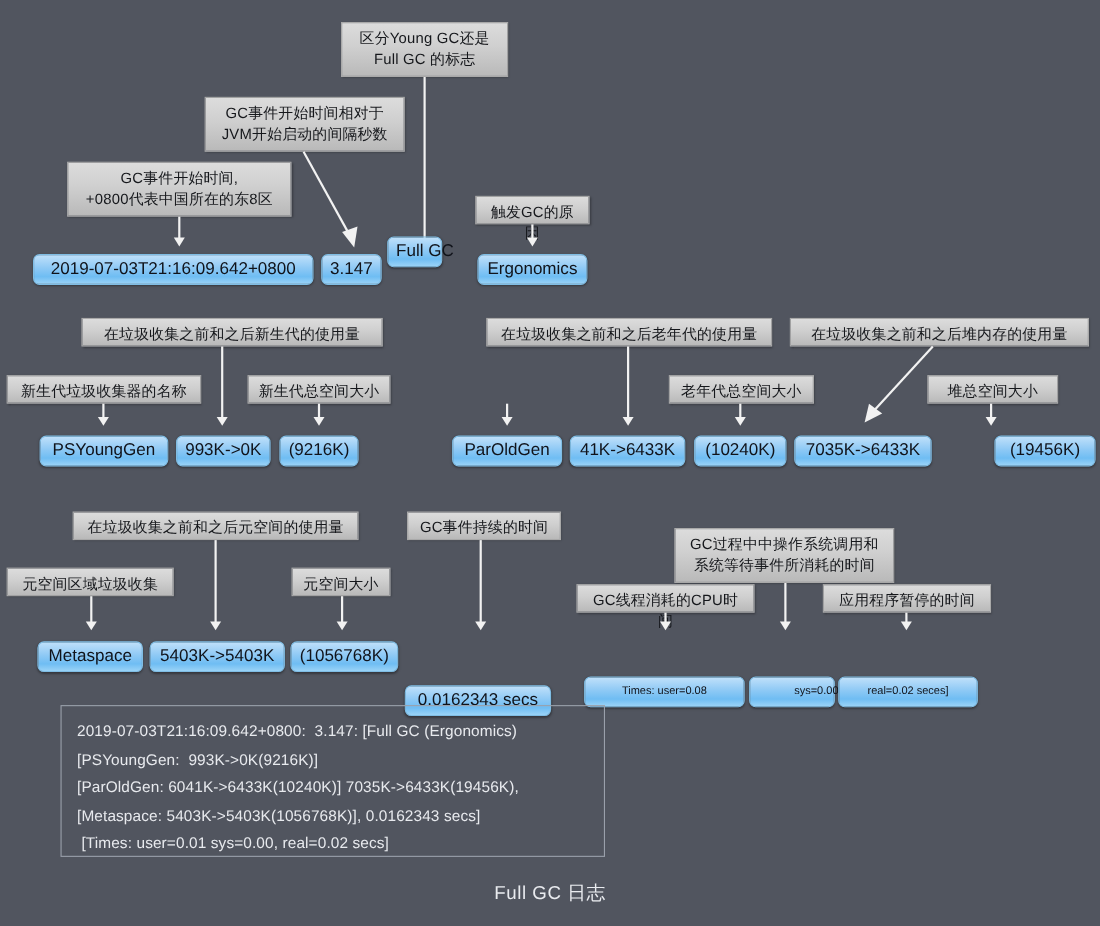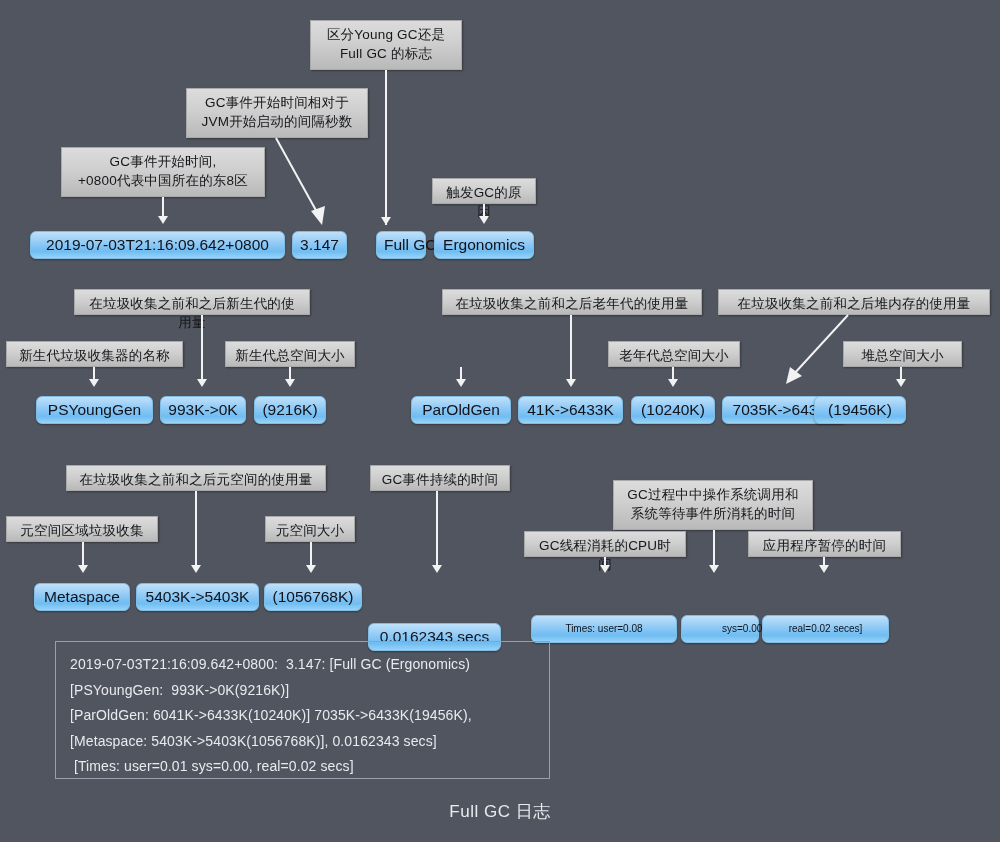--- a/index.html
+++ b/index.html
@@ -103,24 +103,24 @@
 +0800代表中国所在的东8区</div>
   <div class="vline" style="left:162px;top:197px;height:22px;"></div>
   <div class="arrowhead" style="left:158px;top:216px;"></div>
 
   <div class="note" style="left:432px;top:178px;width:104px;height:26px;">触发GC的原因</div>
   <div class="vline" style="left:483px;top:204px;height:16px;"></div>
   <div class="arrowhead" style="left:479px;top:216px;"></div>
 
   <div class="chip" style="left:30px;top:231px;width:255px;">2019-07-03T21:16:09.642+0800</div>
   <div class="chip" style="left:292px;top:231px;width:55px;">3.147</div>
-  <div class="chip" style="left:352px;top:231px;width:50px;margin-left:24px;">Full GC</div>
+  <div class="chip" style="left:352px;top:215px;width:50px;">Full GC</div>
   <div class="chip" style="left:434px;top:231px;width:100px;">Ergonomics</div>
 
-  <div class="note" style="left:74px;top:289px;width:236px;height:26px;">在垃圾收集之前和之后新生代的使用量</div>
+  <div class="note" style="left:74px;top:289px;width:274px;height:26px;">在垃圾收集之前和之后新生代的使用量</div>
   <div class="vline" style="left:201px;top:315px;height:67px;"></div>
   <div class="arrowhead" style="left:197px;top:379px;"></div>
 
   <div class="note" style="left:6px;top:341px;width:177px;height:26px;">新生代垃圾收集器的名称</div>
   <div class="vline" style="left:93px;top:367px;height:15px;"></div>
   <div class="arrowhead" style="left:89px;top:379px;"></div>
 
   <div class="note" style="left:225px;top:341px;width:130px;height:26px;">新生代总空间大小</div>
   <div class="vline" style="left:289px;top:367px;height:15px;"></div>
   <div class="arrowhead" style="left:285px;top:379px;"></div>
@@ -146,21 +146,21 @@
   <div class="vline" style="left:900px;top:367px;height:15px;"></div>
   <div class="arrowhead" style="left:896px;top:379px;"></div>
 
   <div class="chip" style="left:36px;top:396px;width:117px;">PSYoungGen</div>
   <div class="chip" style="left:160px;top:396px;width:86px;">993K-&gt;0K</div>
   <div class="chip" style="left:254px;top:396px;width:72px;">(9216K)</div>
   <div class="chip" style="left:411px;top:396px;width:100px;">ParOldGen</div>
   <div class="chip" style="left:518px;top:396px;width:105px;">41K-&gt;6433K</div>
   <div class="chip" style="left:631px;top:396px;width:84px;">(10240K)</div>
   <div class="chip" style="left:722px;top:396px;width:125px;">7035K-&gt;6433K</div>
-  <div class="chip" style="left:814px;top:396px;width:92px;">(19456K)</div>
+  <div class="chip" style="left:904px;top:396px;width:92px;">(19456K)</div>
 
   <div class="note" style="left:66px;top:465px;width:260px;height:26px;">在垃圾收集之前和之后元空间的使用量</div>
   <div class="vline" style="left:195px;top:491px;height:77px;"></div>
   <div class="arrowhead" style="left:191px;top:565px;"></div>
 
   <div class="note" style="left:6px;top:516px;width:152px;height:26px;">元空间区域垃圾收集</div>
   <div class="vline" style="left:82px;top:542px;height:25px;"></div>
   <div class="arrowhead" style="left:78px;top:565px;"></div>
 
   <div class="note" style="left:265px;top:516px;width:90px;height:26px;">元空间大小</div>

